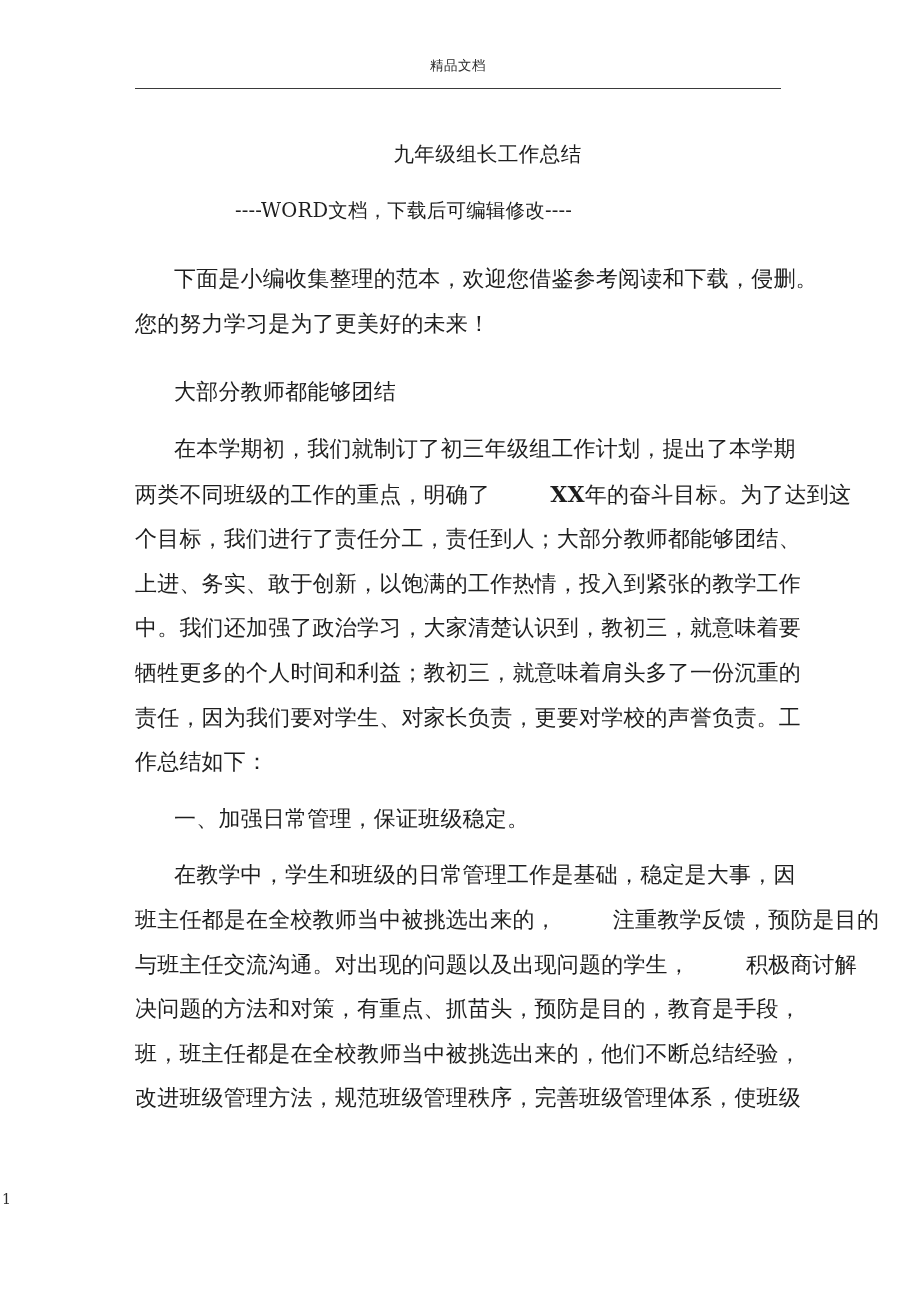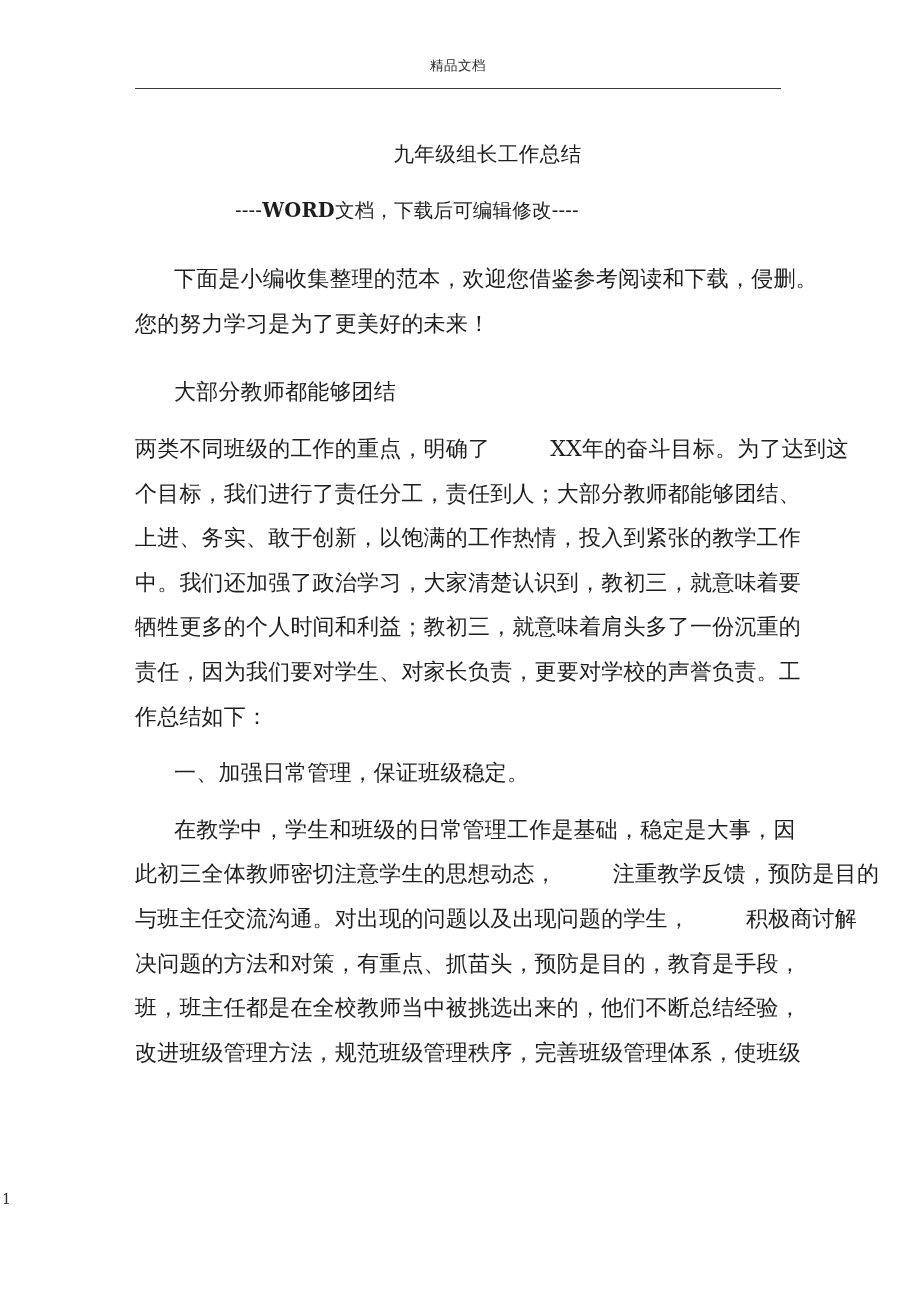--- a/index.html
+++ b/index.html
@@ -77,30 +77,30 @@
     font-size: 20.5px;
     letter-spacing: 0.4px;
     text-align: center;
   }
 
   .line.subtitle {
     padding-left: 100px;
     font-size: 19.5px;
   }
   .line.subtitle .bold-latin {
-    font-weight: bold;
+    font-weight: normal;
     font-family: "DejaVu Serif", "Liberation Serif", serif;
   }
 
   .line .gap-sm { display: inline-block; width: 56px; }
   .line .gap-md { display: inline-block; width: 60px; }
   .line .gap-lg { display: inline-block; width: 62px; }
 
   .line .bold-latin {
-    font-weight: normal;
+    font-weight: bold;
   }
 
   .spacer-sm { height: 12px; }
   .spacer-md { height: 24px; }
 
   
   .page-number {
     position: absolute;
     left: 2px;
     top: 1190px;
@@ -135,39 +135,40 @@
     <div class="line indent">下面是小编收集整理的范本，欢迎您借鉴参考阅读和下载，侵删。</div>
 
     <div class="line">您的努力学习是为了更美好的未来！</div>
 
     <div class="spacer-md"></div>
 
     <div class="line indent">大部分教师都能够团结</div>
 
     <div class="spacer-sm"></div>
 
+    <div class="line indent">在本学期初，我们就制订了初三年级组工作计划，提出了本学期</div>
 
     <div class="line"><span>两类不同班级的工作的重点，明确了</span><span class="gap-md"></span><span class="bold-latin">XX</span><span>年的奋斗目标。为了达到这</span></div>
 
     <div class="line">个目标，我们进行了责任分工，责任到人；大部分教师都能够团结、</div>
     <div class="line">上进、务实、敢于创新，以饱满的工作热情，投入到紧张的教学工作</div>
     <div class="line">中。我们还加强了政治学习，大家清楚认识到，教初三，就意味着要</div>
     <div class="line">牺牲更多的个人时间和利益；教初三，就意味着肩头多了一份沉重的</div>
     <div class="line">责任，因为我们要对学生、对家长负责，更要对学校的声誉负责。工</div>
     <div class="line">作总结如下：</div>
 
     <div class="spacer-sm"></div>
 
     <div class="line indent">一、加强日常管理，保证班级稳定。</div>
 
     <div class="spacer-sm"></div>
 
     <div class="line indent">在教学中，学生和班级的日常管理工作是基础，稳定是大事，因</div>
 
-    <div class="line"><span>此初三全体教师密切注意学生的思想动态，</span><span class="gap-sm"></span><span>注重教学反馈，预防是目的</span></div>
+    <div class="line"><span>班主任都是在全校教师当中被挑选出来的，</span><span class="gap-sm"></span><span>注重教学反馈，预防是目的</span></div>
 
     <div class="line"><span>与班主任交流沟通。对出现的问题以及出现问题的学生，</span><span class="gap-sm"></span><span>积极商讨解</span></div>
 
     <div class="line">决问题的方法和对策，有重点、抓苗头，预防是目的，教育是手段，</div>
 
 
     <div class="line">班，班主任都是在全校教师当中被挑选出来的，他们不断总结经验，</div>
     <div class="line">改进班级管理方法，规范班级管理秩序，完善班级管理体系，使班级</div>
 
   </div>

